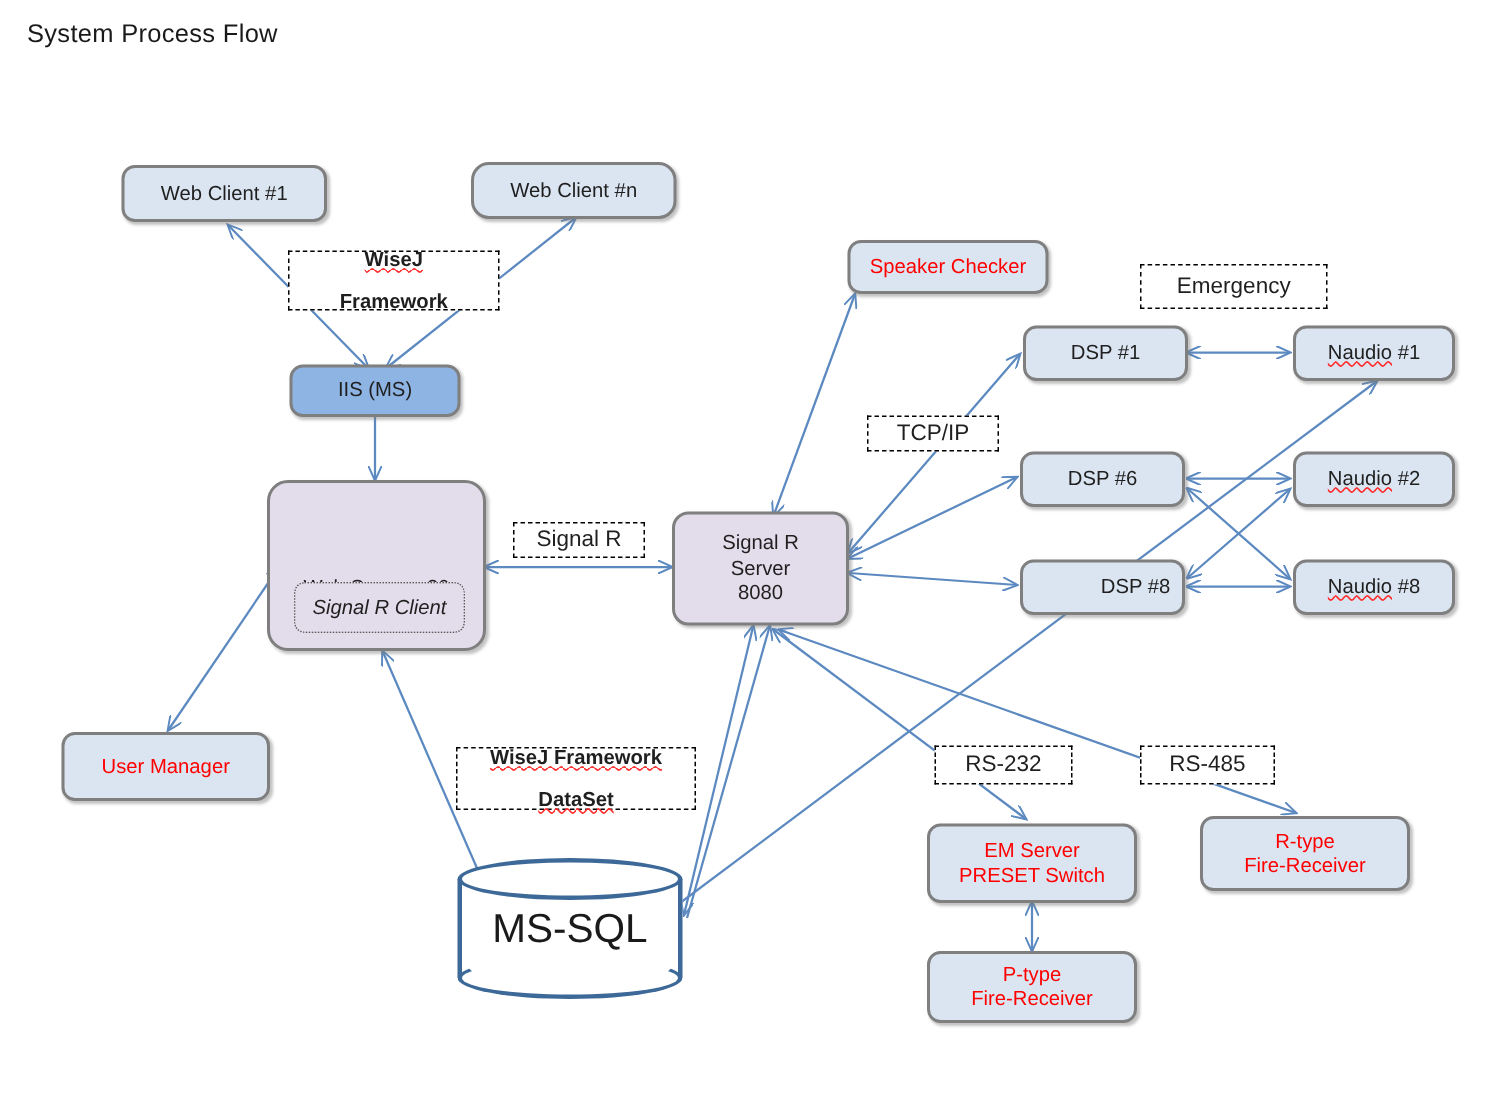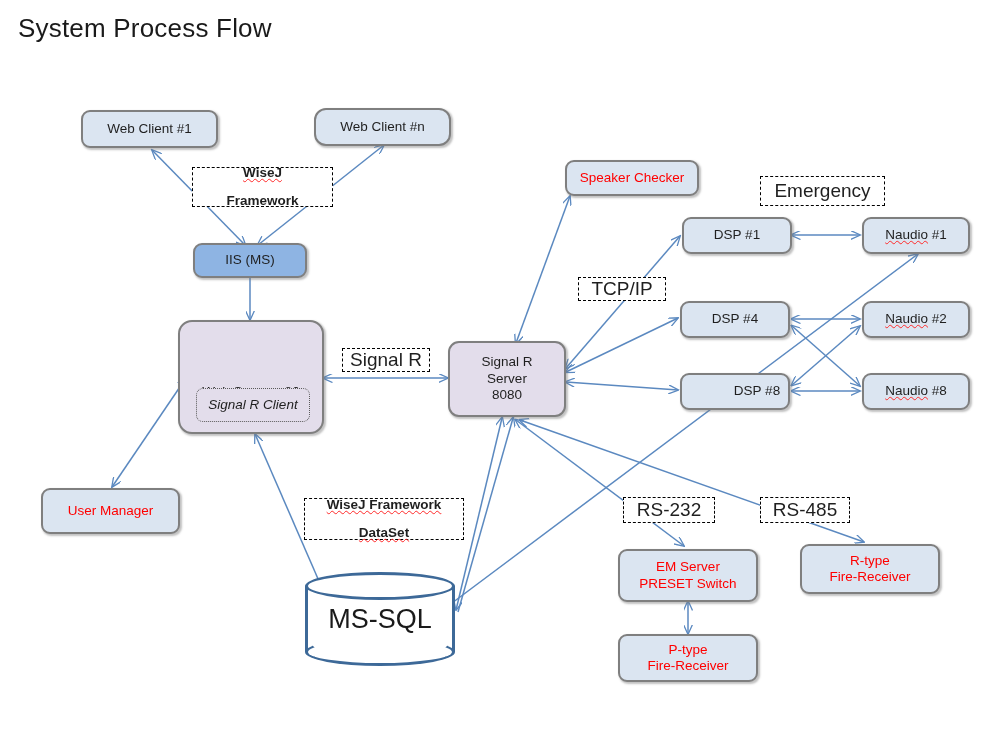--- a/index.html
+++ b/index.html
@@ -14,21 +14,21 @@
     position: relative;
     width: 990px;
     height: 739px;
     background: #ffffff;
     overflow: hidden;
   }
   #title {
     position: absolute;
     left: 18px;
     top: 13px;
-    font-size: 26px;
+    font-size: 17px;
     font-weight: 400;
     color: #1a1a1a;
     letter-spacing: 0.2px;
     white-space: nowrap;
   }
   svg.edges {
     position: absolute;
     left: 0;
     top: 0;
     width: 990px;
@@ -69,21 +69,21 @@
   }
   .label-box {
     position: absolute;
     box-sizing: border-box;
     border: 1.6px dashed #000000;
     background: #ffffff;
     display: flex;
     align-items: center;
     justify-content: center;
     text-align: center;
-    font-size: 19px;
+    font-size: 15px;
     color: #1f1f1f;
     line-height: 1.2;
   }
   .label-box.bold {
     font-weight: bold;
     font-size: 13.5px;
     gap: 12px;
   }
   .sp {
     text-decoration: underline;
@@ -244,21 +244,21 @@
   </div>
 
   <div class="label-box" style="left:578px; top:277px; width:88px; height:24px;">
     <span>TCP/IP</span>
   </div>
 
   <div class="node blue" style="left:682px; top:217px; width:110px; height:37px;">
     <span>DSP #1</span>
   </div>
   <div class="node blue" style="left:680px; top:301px; width:110px; height:37px;">
-    <span>DSP #4</span>
+    <span>DSP #6</span>
   </div>
   <div class="node blue" style="left:680px; top:373px; width:110px; height:37px;padding-left:44px;">
     <span>DSP #8</span>
   </div>
 
   <div class="node blue" style="left:862px; top:217px; width:108px; height:37px;">
     <span><span class="sp">Naudio</span><span> #1</span></span>
   </div>
   <div class="node blue" style="left:862px; top:301px; width:108px; height:37px;">
     <span><span class="sp">Naudio</span><span> #2</span></span>

